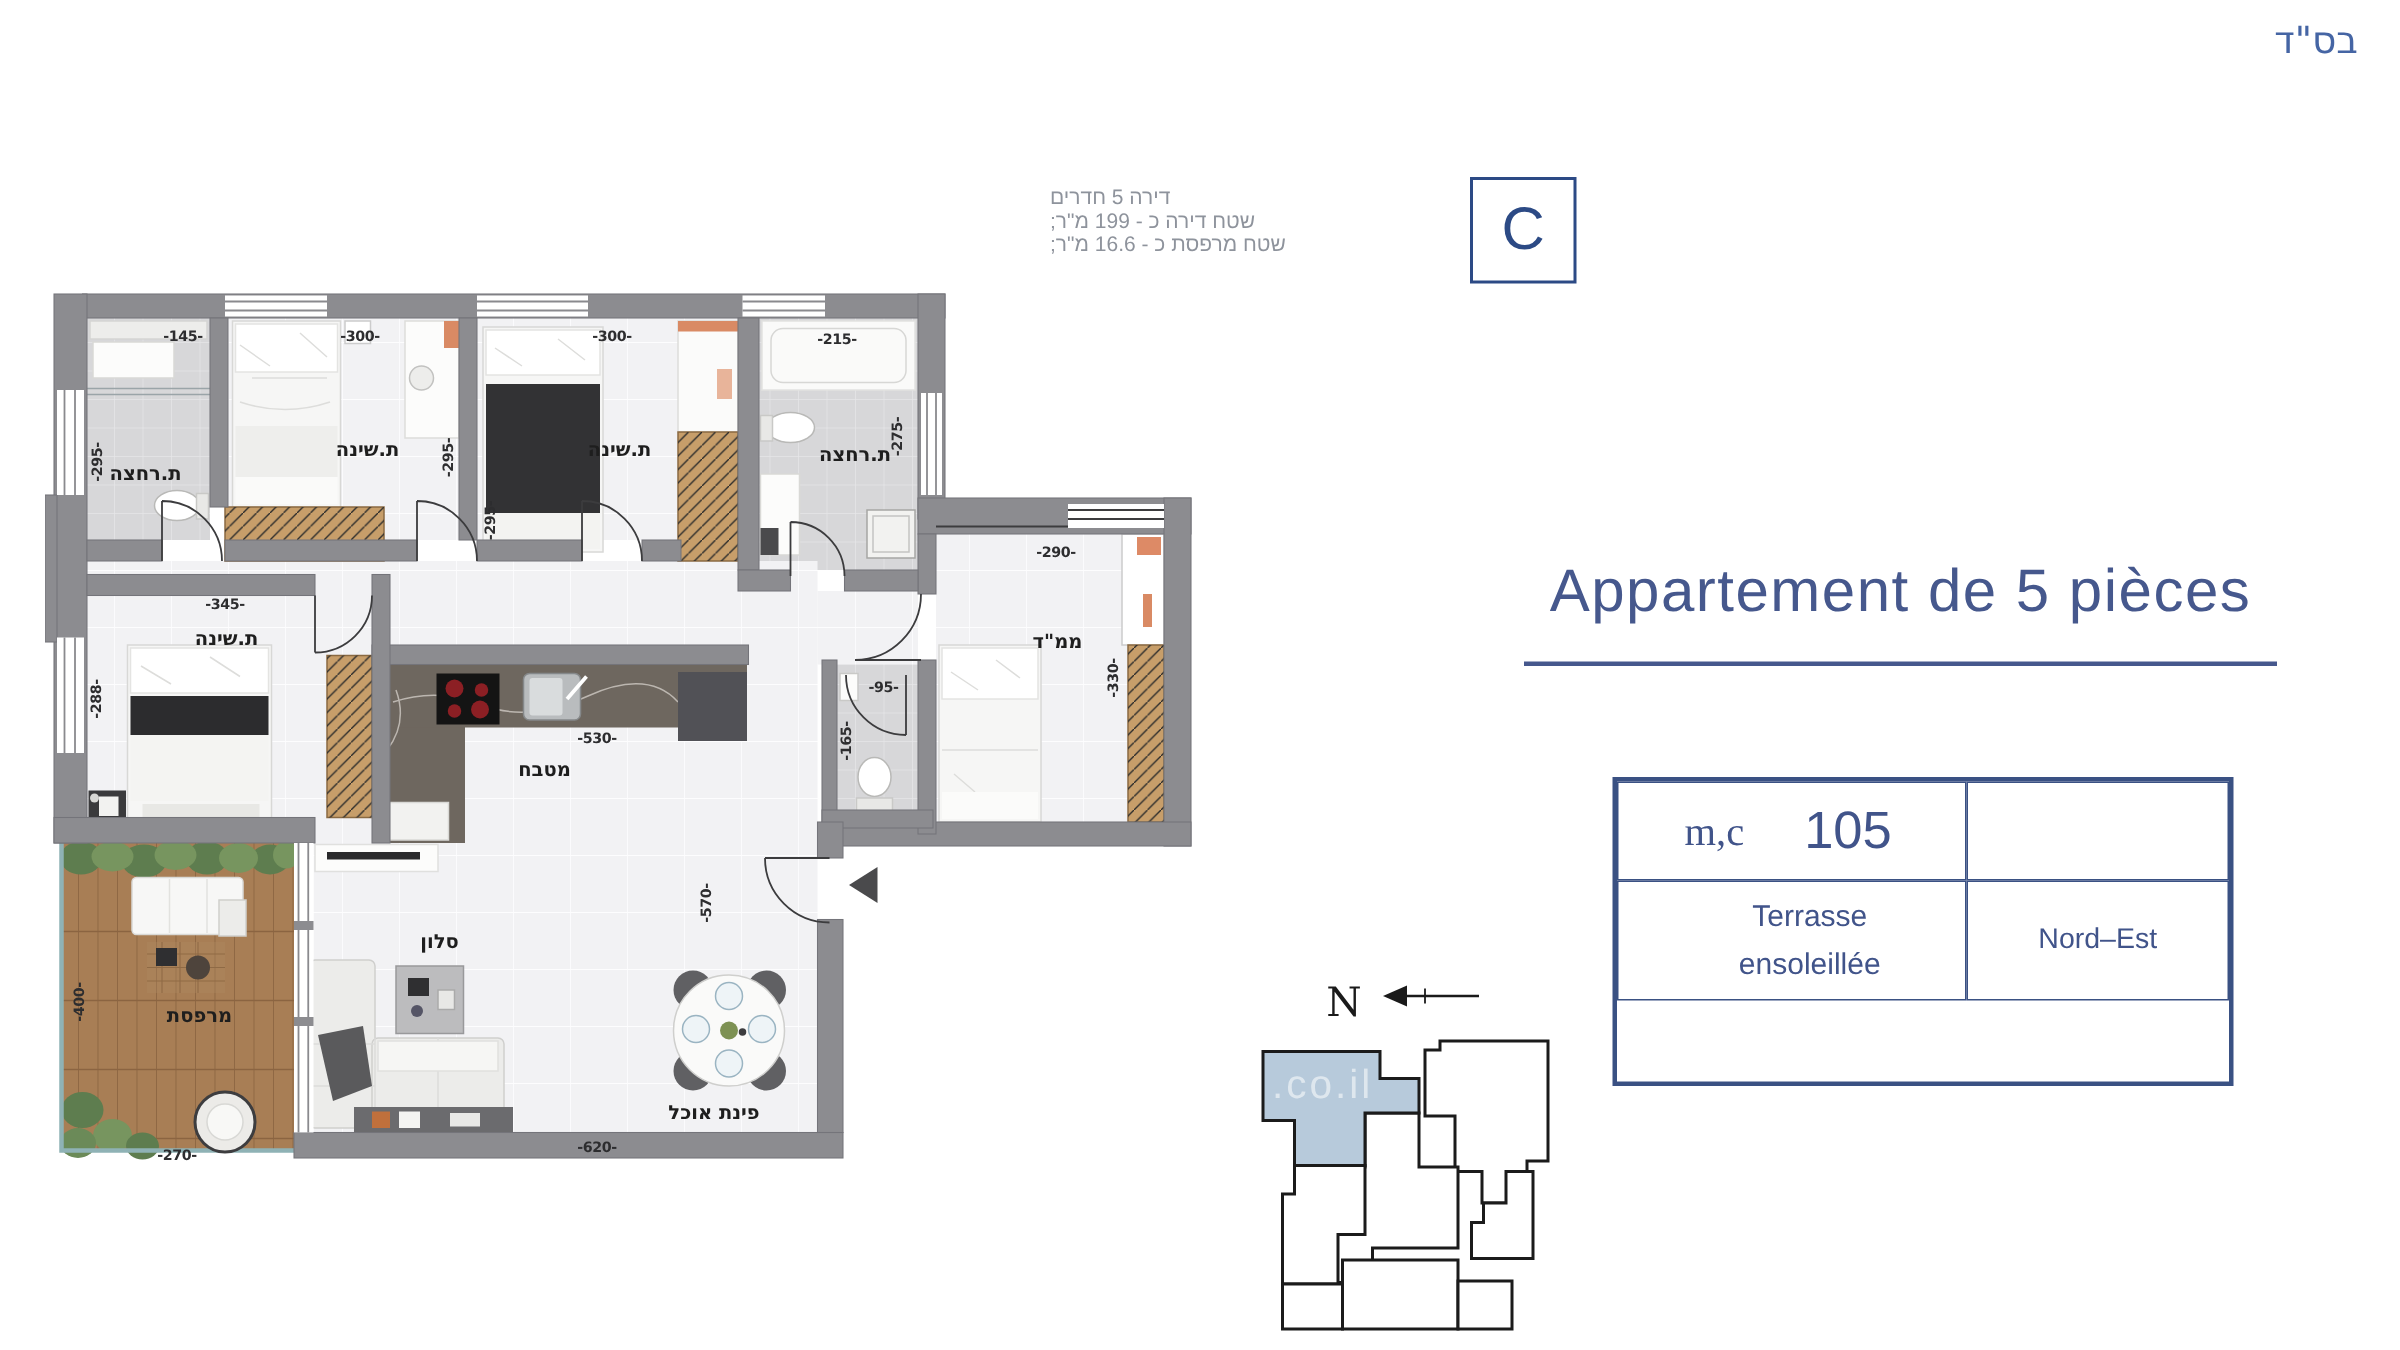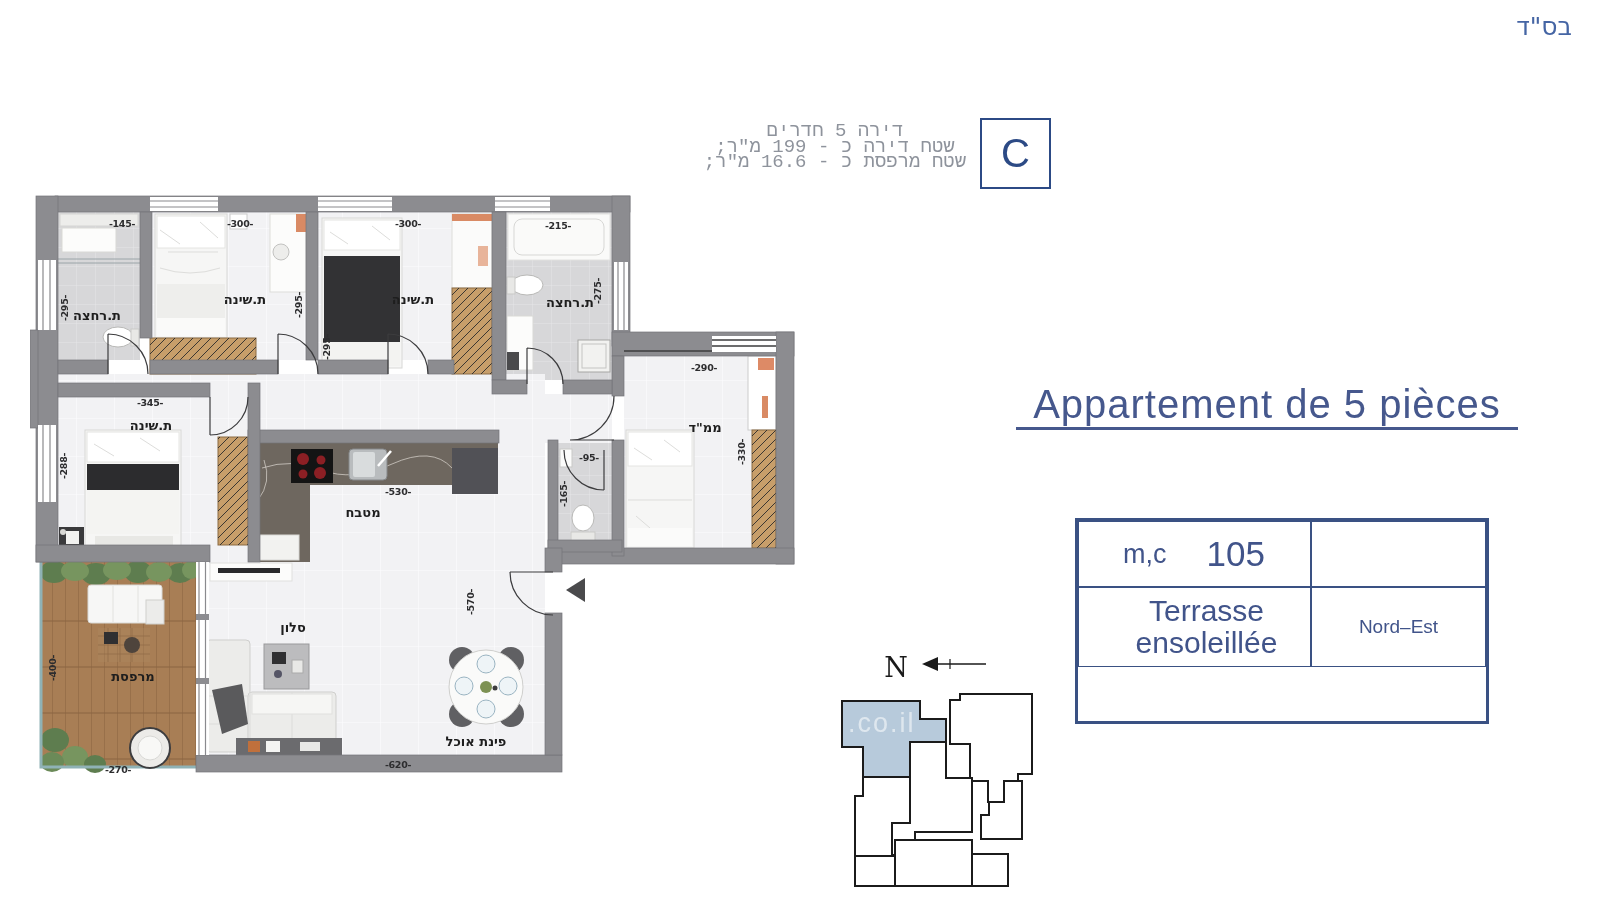--- a/index.html
+++ b/index.html
@@ -8,36 +8,36 @@
     background:#ffffff;font-family:"Liberation Sans",sans-serif;
   }
   .abs{position:absolute;}
   
   #bsd{left:1452px;top:12px;width:120px;text-align:right;
        font-family:"DejaVu Sans",sans-serif;font-size:25px;color:#4565a4;}
   
   #badge-box{left:980px;top:118px;width:67px;height:67px;border:2px solid #2c4a85;
        display:flex;align-items:center;justify-content:center;}
   #badge-box .letter{font-size:40px;color:#2c4a85;font-weight:400;}
-  #badge-text{left:700px;top:124px;width:270px;text-align:center;direction:rtl;
-       font-family:Liberation Mono, monospace;font-size:19px;line-height:15.5px;color:#8e939c;}
+  #badge-text{left:700px;top:124px;width:270px;text-align:left;direction:rtl;
+       font-family:Liberation Sans, sans-serif;font-size:14px;line-height:15.5px;color:#8e939c;}
   
-  #title{left:1016px;top:382px;width:502px;text-align:center;
+  #title{left:1016px;top:372px;width:502px;text-align:center;
        font-size:40px;letter-spacing:1px;color:#46588d;
-       border-bottom:3px solid #46588d;padding-bottom:0;}
+       border-bottom:3px solid #46588d;padding-bottom:24px;}
   
   #summary{left:1075px;top:518px;width:408px;height:200px;
        border:3px solid #3a5183;display:grid;
        grid-template-columns:233px 1fr;grid-template-rows:66px 80px 1fr;
        color:#41548a;}
   #summary .cell{border:1.5px solid #3a5183;display:flex;align-items:center;justify-content:center;}
   #summary .pair{justify-content:flex-start;padding-left:44px;gap:40px;}
-  #summary .lbl{font-size:27px;}
+  #summary .lbl{font-size:27px;font-family:Liberation Serif, serif;}
   #summary .val{font-size:35px;}
-  #summary .mid{font-size:30px;line-height:32px;text-align:right;flex-direction:column;padding-left:24px;}
+  #summary .mid{font-size:20px;line-height:32px;text-align:right;flex-direction:column;padding-left:24px;}
   #summary .dir{font-size:19px;}
   
   .rlabel{font-family:"DejaVu Sans",sans-serif;font-size:13px;font-weight:bold;fill:#1e1e1e;}
   .dim{font-family:"DejaVu Sans",sans-serif;font-size:9.5px;font-weight:bold;fill:#2d2d2f;letter-spacing:-0.3px;}
   .north{font-family:"DejaVu Serif",serif;font-size:27px;fill:#1a1a1a;}
   .wmark{font-family:"Liberation Sans",sans-serif;font-size:27px;fill:#ffffff;opacity:0.55;letter-spacing:2px;}
 </style>
 </head>
 <body>
 

